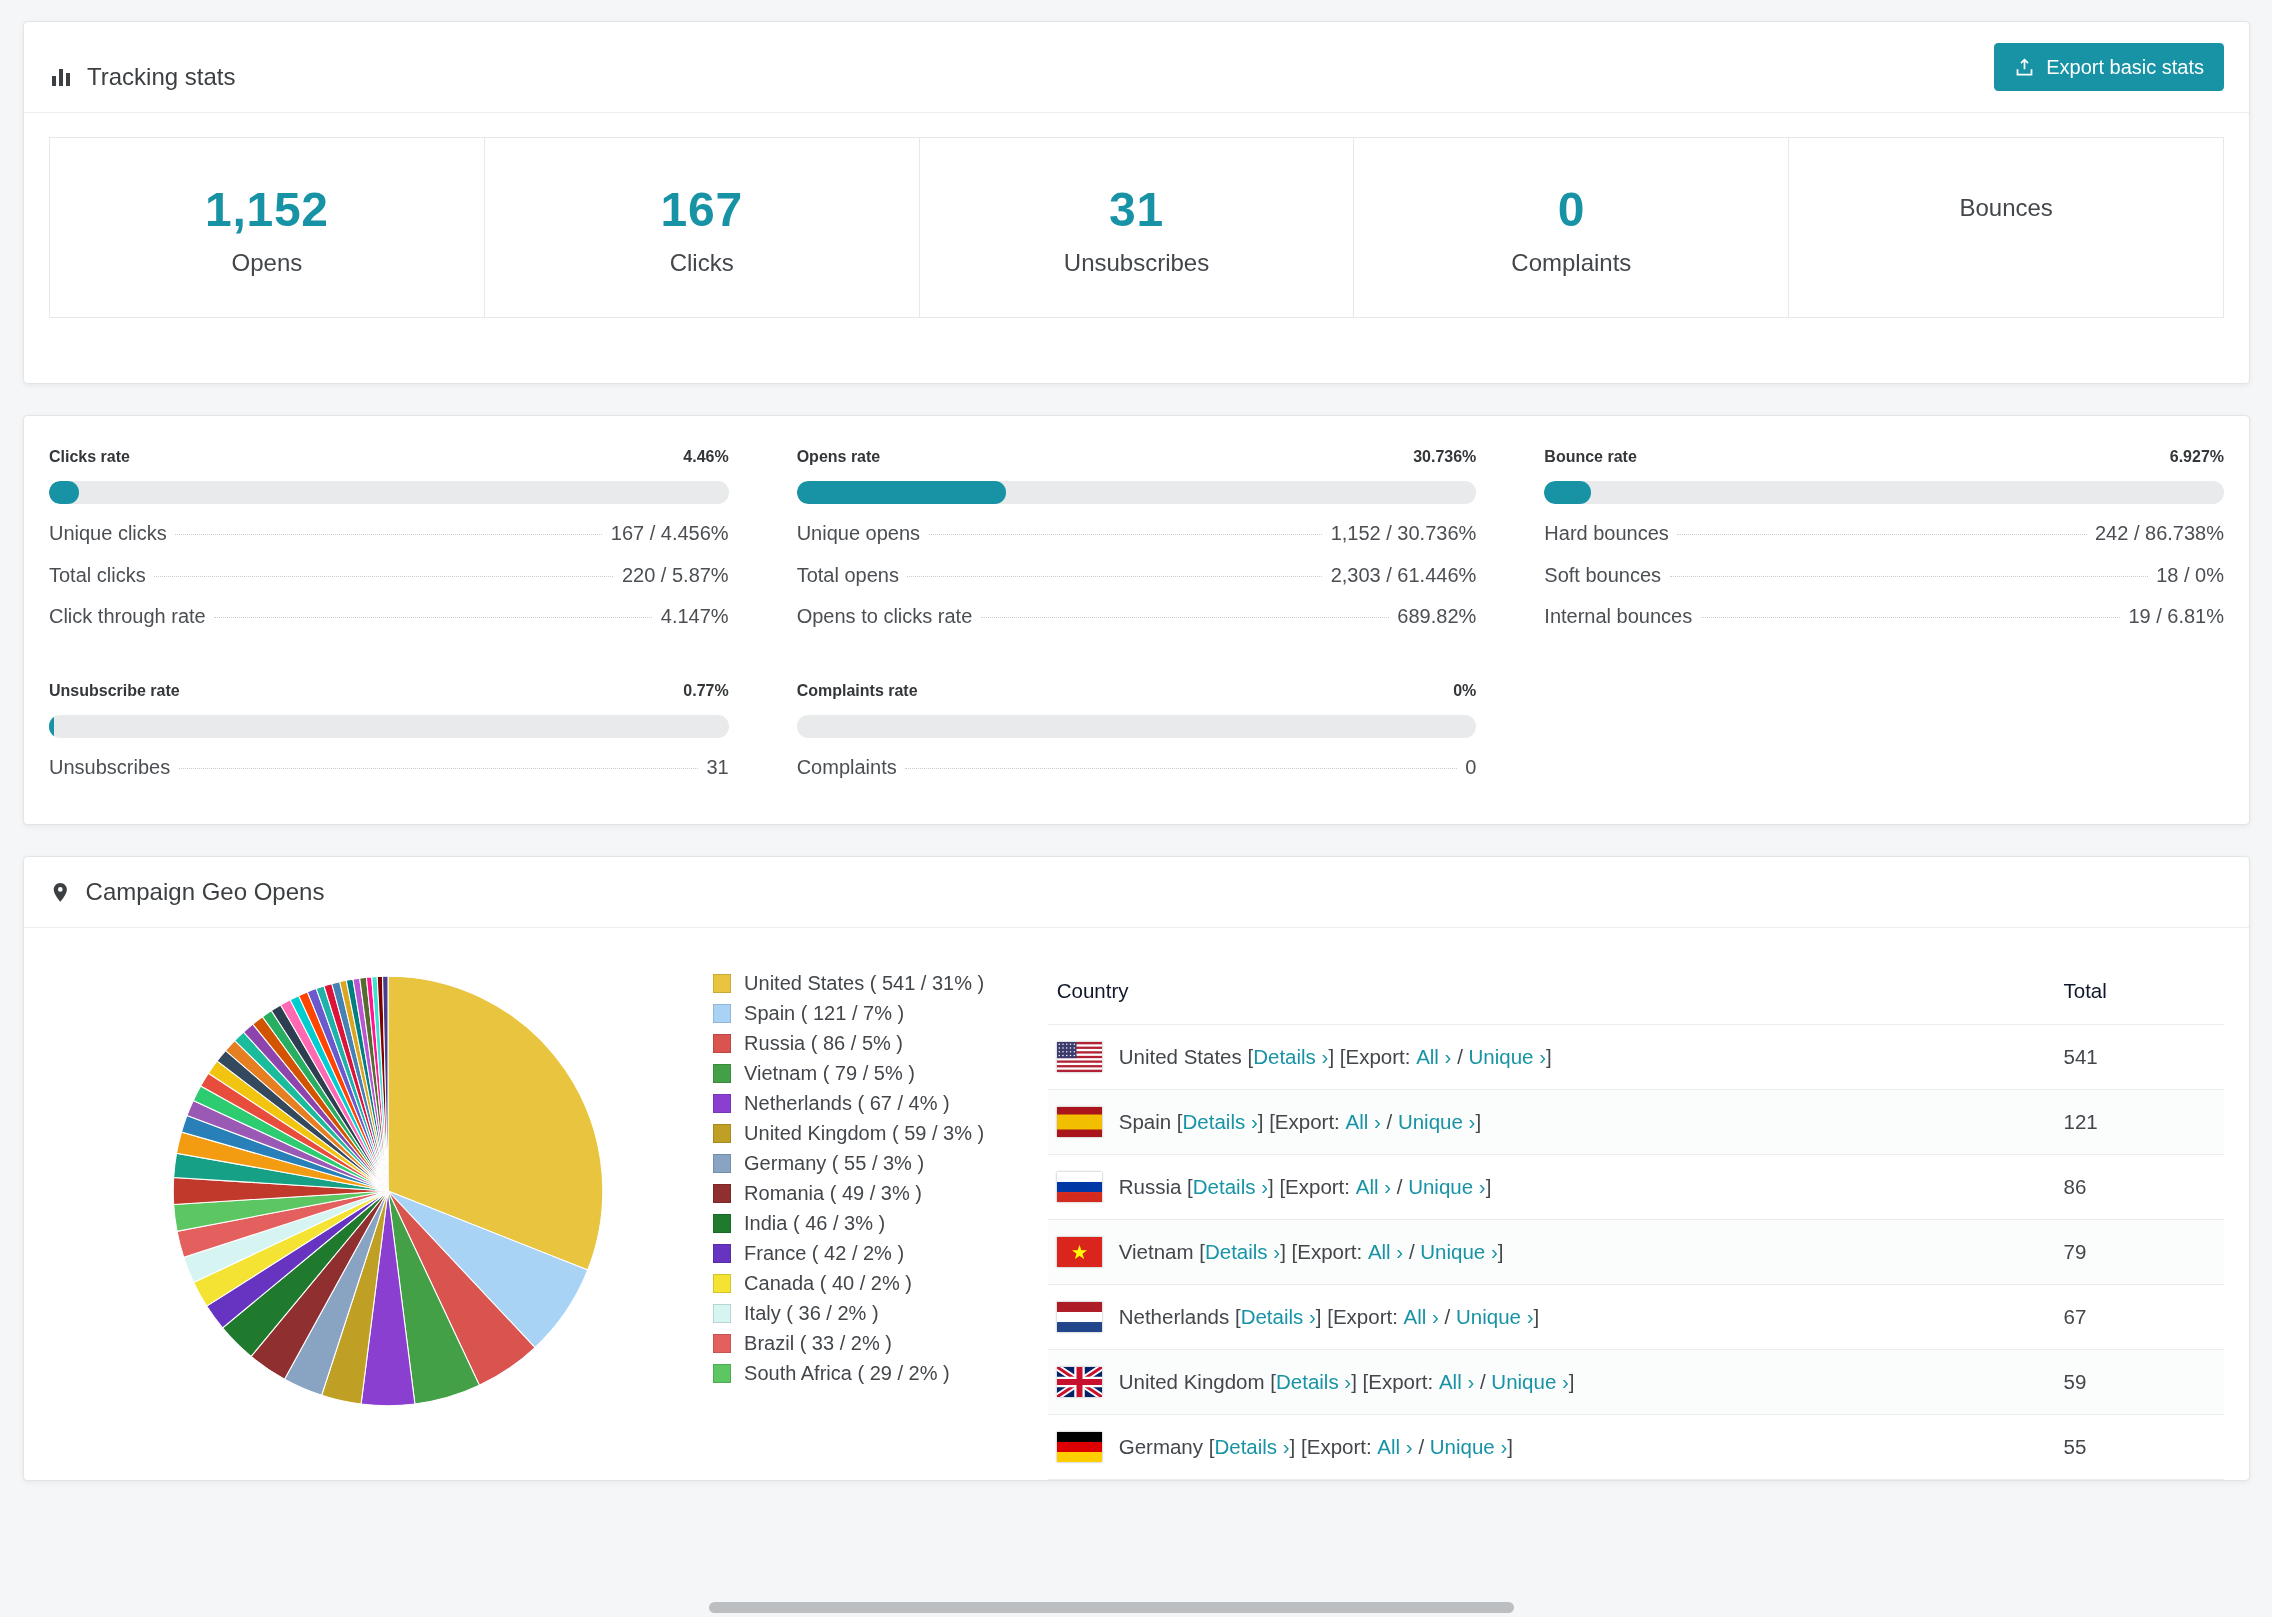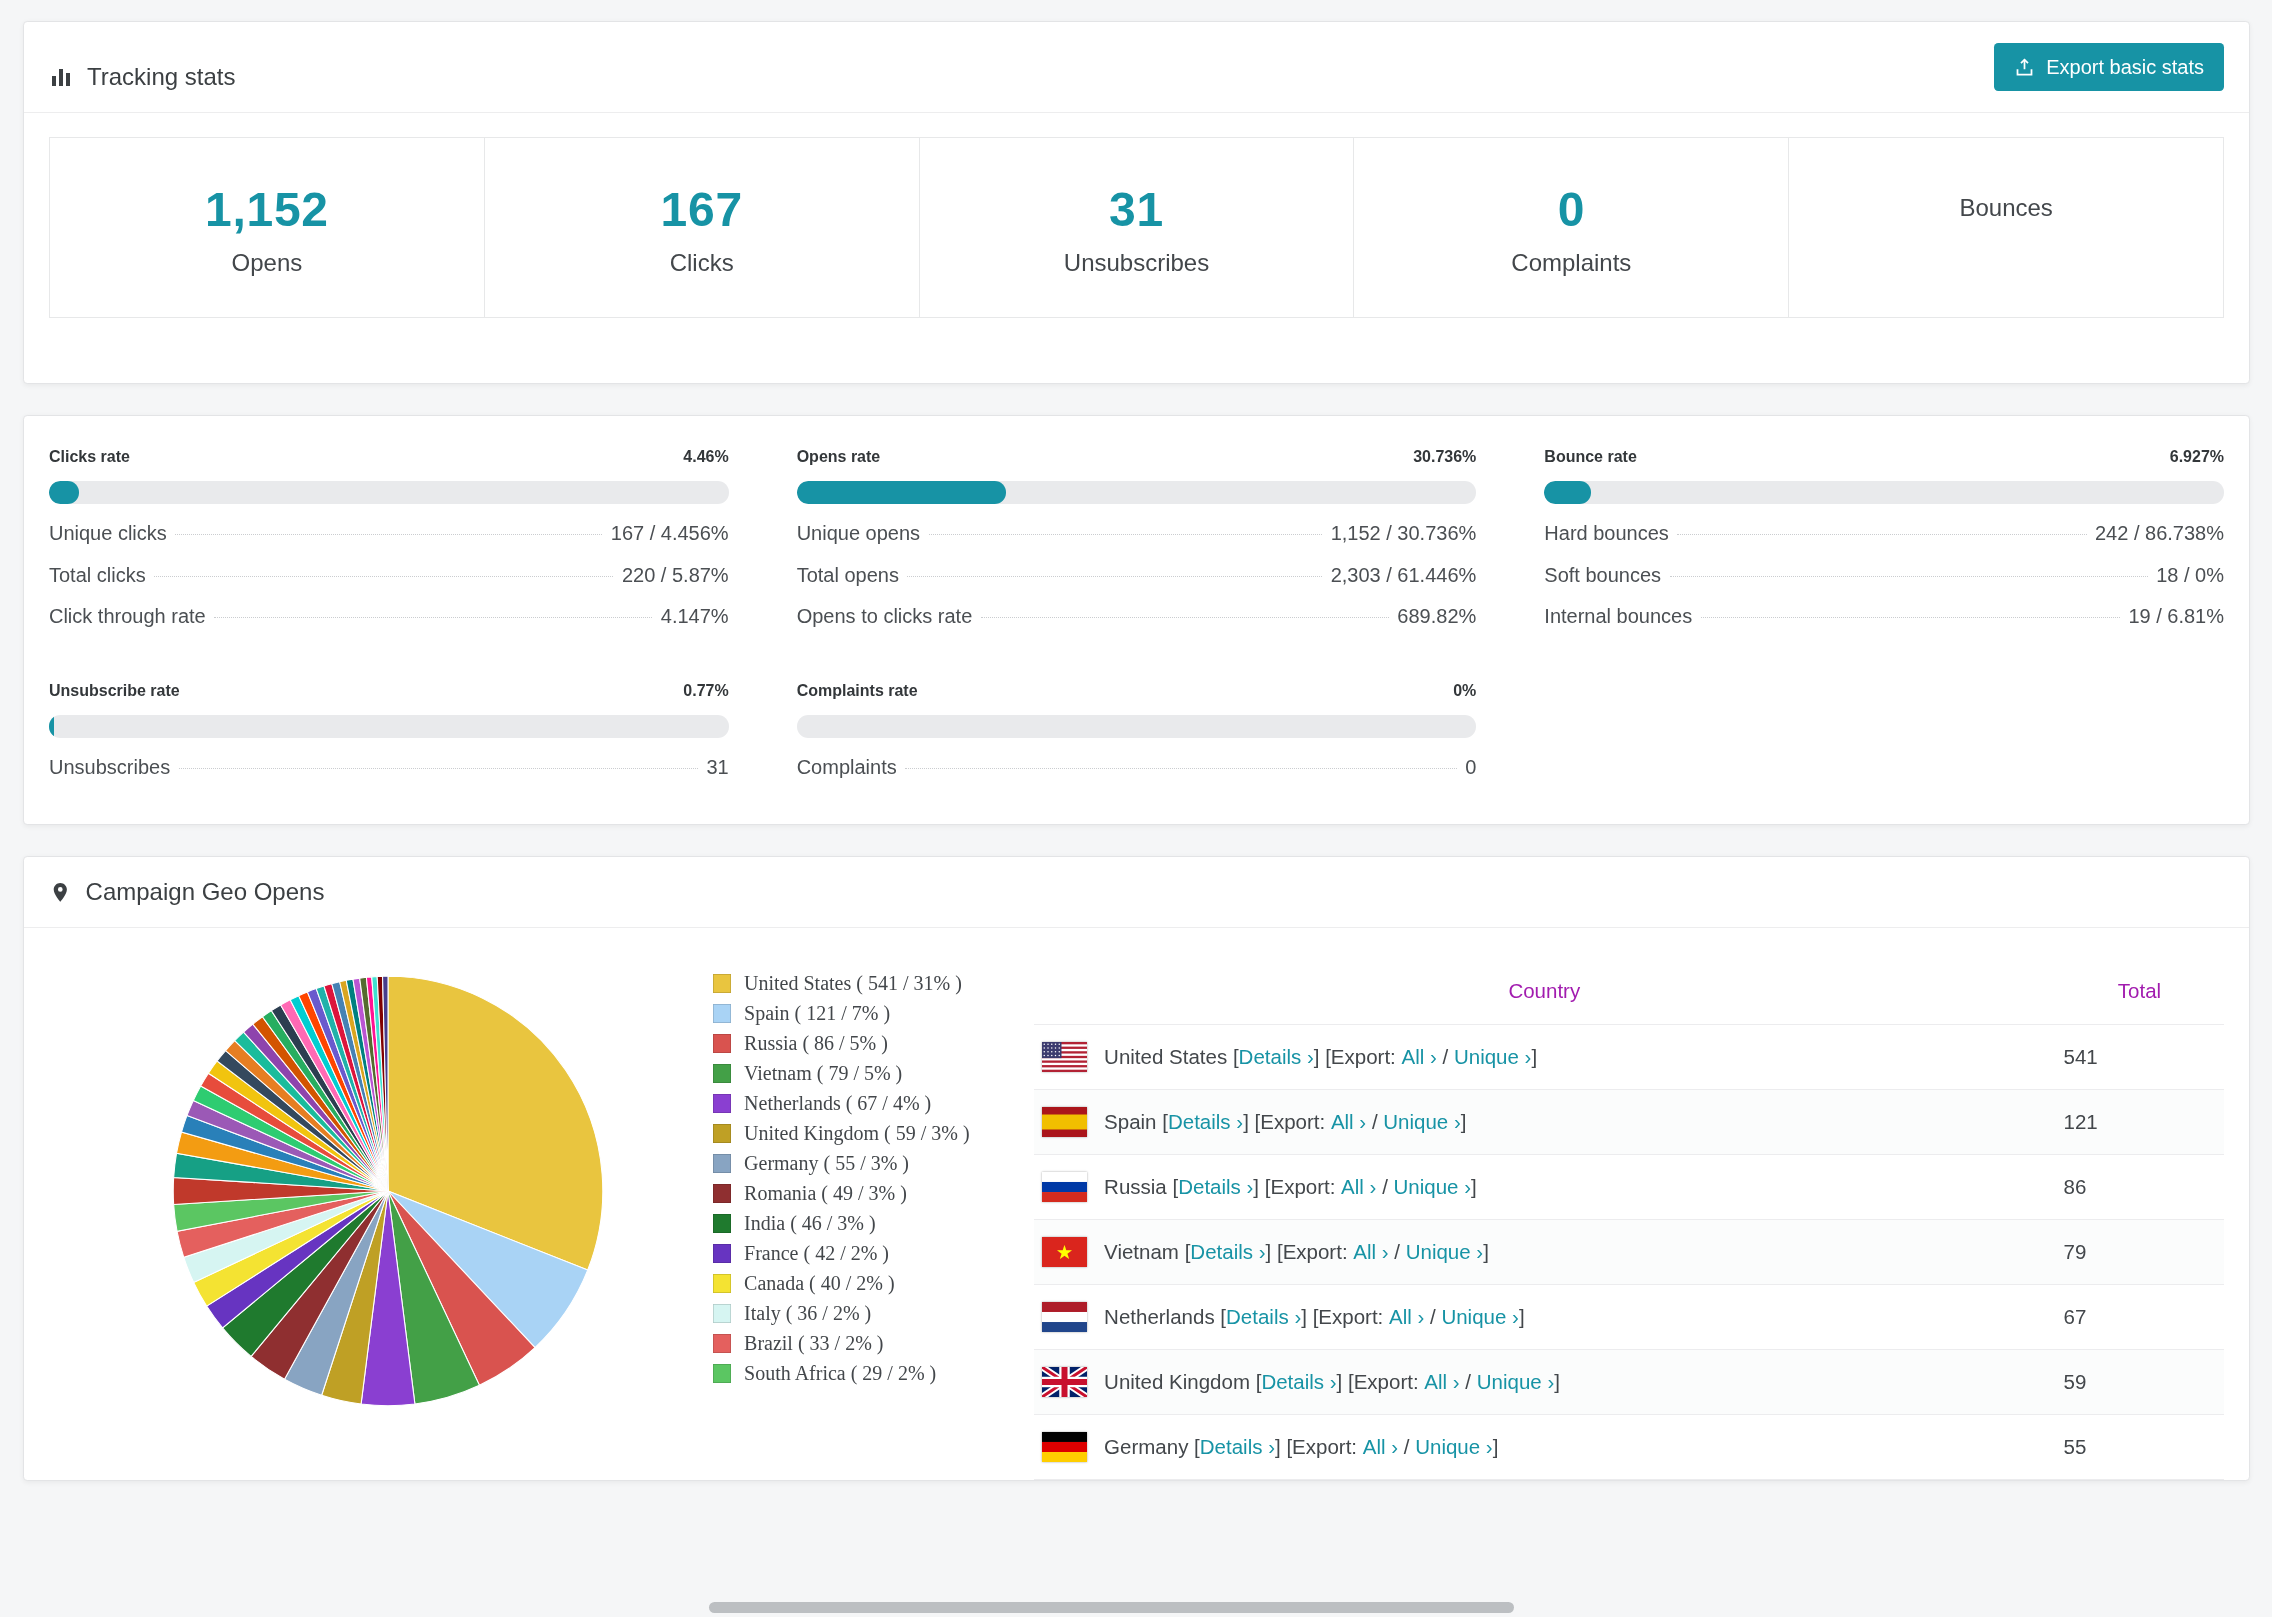--- a/index.html
+++ b/index.html
@@ -50,26 +50,26 @@
   .progress{ height:22.6px; background:#e9eaec; border-radius:11.3px; margin-top:15.5px; overflow:hidden; }
   .progress .fill{ height:100%; background:var(--accent); border-radius:11.3px; }
   .rate-rows{ margin-top:17px; }
   .rate-row{ display:flex; align-items:baseline; font-size:20px; color:#4b4f53; margin-top:18.4px; }
   .rate-row .leader{ flex:1; border-bottom:1.4px dotted #cbcdd0; margin:0 8.5px; transform:translateY(-5px); }
   .rate-row .rv{ white-space:nowrap; }
   
   .geo-card{ margin-bottom:0; }
   .geo-content{ display:flex; align-items:flex-start; padding:30px 25.4px 0 25.4px; }
   #pie{ margin:14px 0 28px 120px; line-height:0; flex:0 0 auto; }
-  .legend{ list-style:none; margin:10px 0 0 106px; padding:0; flex:0 0 auto;font-family:Liberation Serif, serif; }
+  .legend{ list-style:none; margin:10px 0 0 106px; padding:0; flex:0 0 auto; }
   .legend li{ display:flex; align-items:center; gap:12.7px; font-size:20px; color:#43474b; height:30px; }
   .legend .swatch{ width:18.4px; height:18.4px; flex:0 0 auto; box-shadow:inset 0 0 0 0.7px rgba(0,0,0,0.18); }
   .geo-table-wrap{ flex:1 1 auto; min-width:0; margin-left:64px; }
   table{ width:100%; border-collapse:collapse; font-size:20.5px; color:#43474b; }
-  th{ text-align:center; font-weight:normal; color:#a21caf; padding:21px 8.5px; border-bottom:0.7px solid #ececee; }
+  th{ text-align:left; font-weight:normal; color:#0f172a; padding:21px 8.5px; border-bottom:0.7px solid #ececee; }
   td{ text-align:left; padding:17px 8.5px; border-bottom:0.7px solid #ececee; }
   tbody tr:nth-child(even){ background:#fbfcfc; }
   th.total-col, td.total-cell{ width:169px; }
   .flag{ display:inline-block; vertical-align:middle; margin-right:17px; line-height:0; box-shadow:0 0 2.1px rgba(0,0,0,0.35); }
   .cname{ vertical-align:middle; }
   .plain{ vertical-align:middle; }
   .tlink{ color:var(--accent); text-decoration:none; vertical-align:middle; }
   
   .hscrollbar{ position:fixed; left:0; right:0; bottom:0; height:18.4px; }
   .hscrollbar .thumb{ position:absolute; top:3.5px; height:11.3px; background:#bcbfc2; border-radius:5.6px; }

